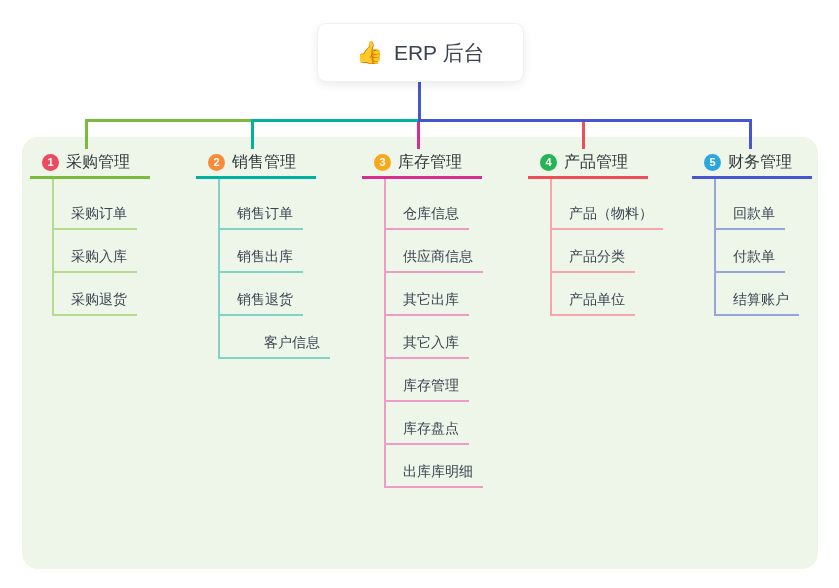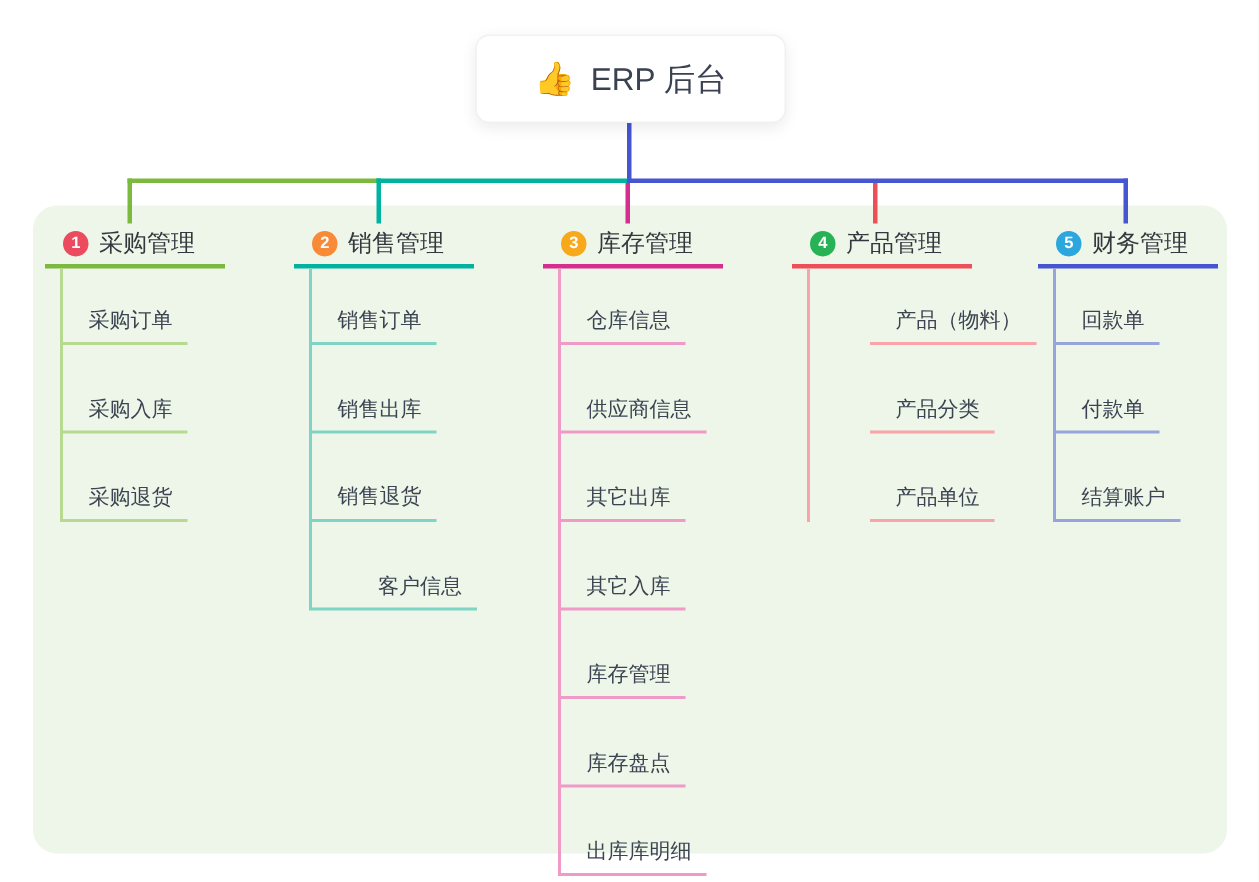--- a/index.html
+++ b/index.html
@@ -26,22 +26,22 @@
     display:flex;align-items:center;gap:7px;padding-left:12px;
     height:31px;width:120px;box-sizing:border-box;
     border-bottom:3px solid;white-space:nowrap;
     font-size:16px;color:#33383f;font-weight:500;
   }
   .badge{
     width:17px;height:17px;border-radius:50%;flex:none;
     color:#fff;font-size:11px;font-weight:700;
     display:flex;align-items:center;justify-content:center;
   }
-  .children{margin-left:10px;border-left:2px solid;text-align:center;}
-  .child{height:59px;display:flex;align-items:flex-end;}
+  .children{margin-left:22px;border-left:2px solid;text-align:center;}
+  .child{height:43px;display:flex;align-items:flex-end;}
   .child:first-child{height:51px;}
   .child .child-label{
     display:inline-block;padding:0 10px 6px 17px;border-bottom:2px solid;
     font-size:14px;color:#3c4351;white-space:nowrap;line-height:17px;
   }
 </style>
 </head>
 <body>
 
 <div class="panel" id="panel" style="background: rgb(237, 246, 232);"></div>
@@ -127,21 +127,21 @@
         <div class="child">
           <span class="child-label" style="border-bottom-color: rgb(240, 154, 200);">出库库明细</span>
         </div>
       </div>
     </div>
     <div class="branch" style="left: 528px;">
       <div class="branch-title" style="border-bottom-color: rgb(238, 78, 87);">
         <span class="badge" style="background: rgb(39, 179, 85);">4</span>
         <span>产品管理</span>
       </div>
-      <div class="children" style="border-left-color: rgb(248, 164, 168); padding-left: 40px;">
+      <div class="children" style="border-left-color: rgb(248, 164, 168);">
         <div class="child">
           <span class="child-label" style="border-bottom-color: rgb(248, 164, 168);">产品（物料）</span>
         </div>
         <div class="child">
           <span class="child-label" style="border-bottom-color: rgb(248, 164, 168);">产品分类</span>
         </div>
         <div class="child">
           <span class="child-label" style="border-bottom-color: rgb(248, 164, 168);">产品单位</span>
         </div>
       </div>

